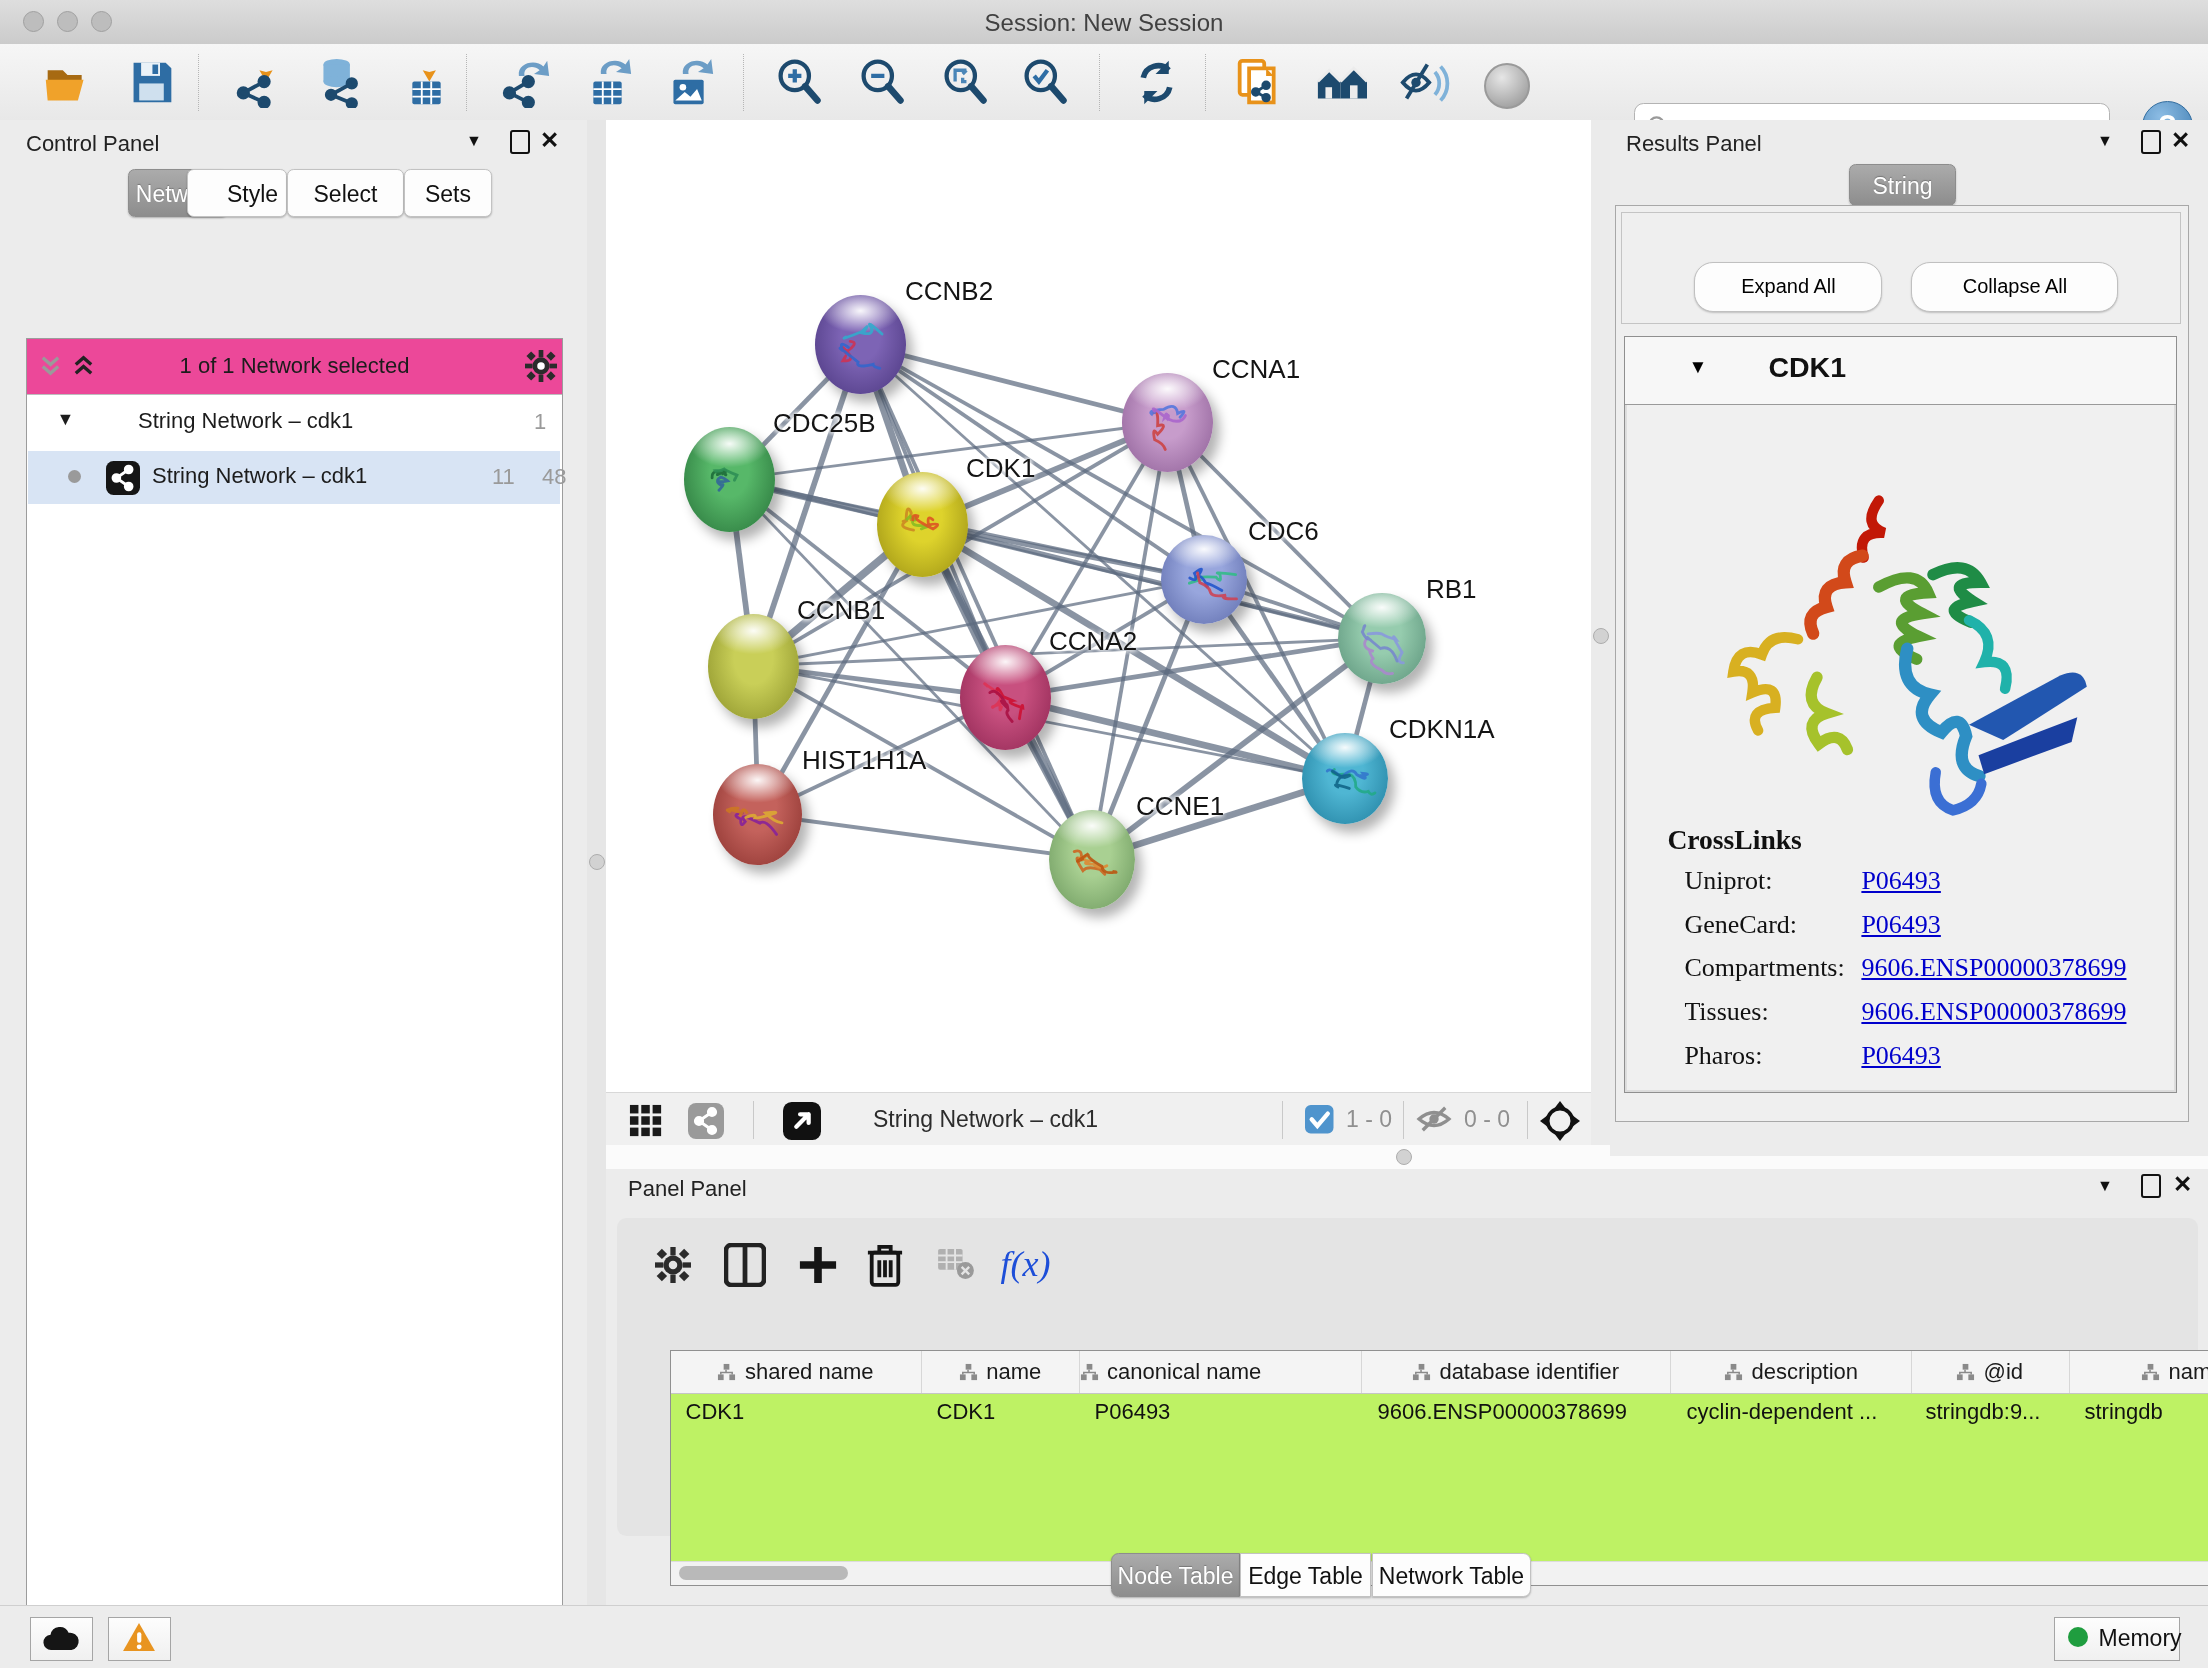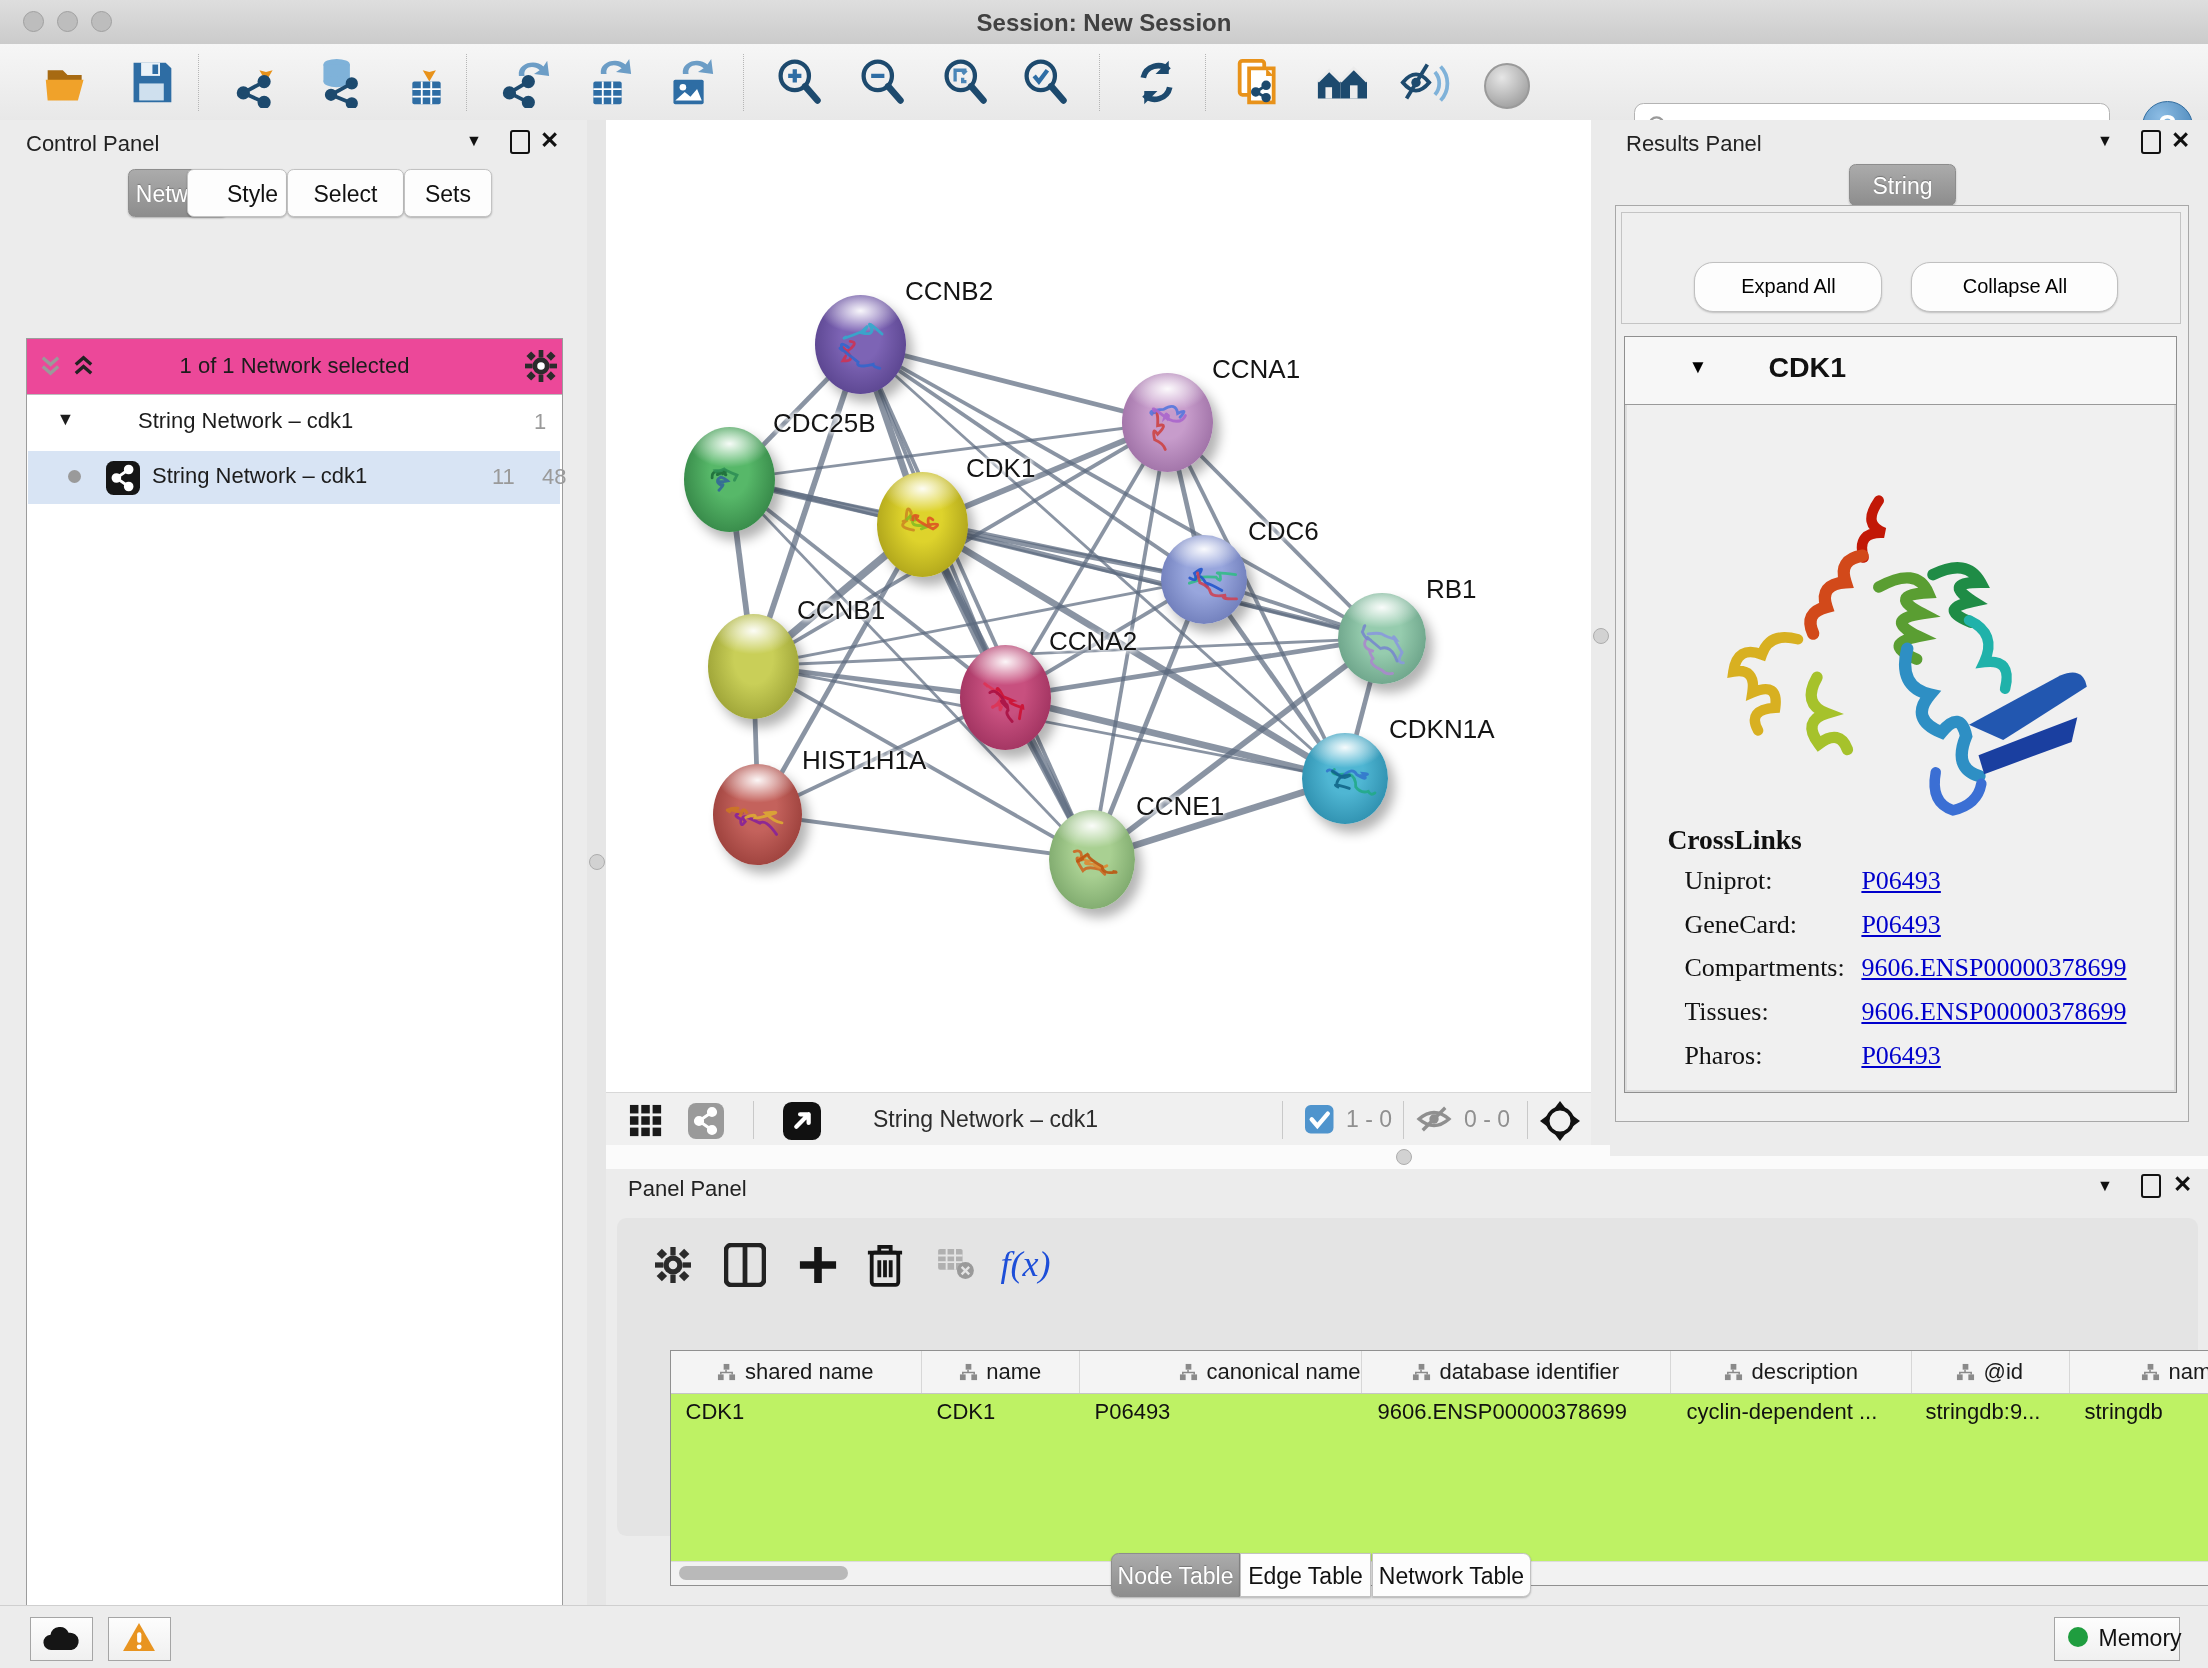--- a/index.html
+++ b/index.html
@@ -1,21 +1,21 @@
 <!DOCTYPE html>
 <html style="font-size:15px"><head>
 <meta charset="utf-8">
 <style>
   html,body{margin:0;padding:0;background:#ececec;font-family:"Liberation Sans",sans-serif;}
   #app{position:relative;width:2208px;height:1668px;overflow:hidden;background:#ececec;}
   .abs{position:absolute;}
   
   #titlebar{left:0;top:0;width:2208px;height:44px;background:linear-gradient(#dedede,#cbcbcb);border-bottom:1px solid #aaa;}
   .traffic{width:19px;height:19px;border-radius:50%;background:#bdbdbd;border:1px solid #a0a0a0;top:11.4px;}
-  #win-title{width:100%;top:8.6px;text-align:center;font-size:24px;color:#414141;font-weight:bold;}
+  #win-title{width:100%;top:8.6px;text-align:center;font-size:24px;color:#414141;}
   
   #toolbar{left:0;top:44px;width:2208px;height:76px;background:linear-gradient(#f6f6f6,#e8e8e8);border-bottom:1px solid #c6c6c6;}
   .tb-icon{top:13.3px;width:51px;height:51px;}
   .tb-sep{top:9.5px;width:0;height:57px;border-left:1.9px dotted #b5b5b5;}
   #search-box{left:1634px;top:59px;width:474px;height:46px;background:#fff;border:1px solid #b3b3b3;border-radius:9.5px;}
   #search-input{position:absolute;left:42px;top:3.8px;width:418px;height:34px;border:none;outline:none;font-size:22px;background:transparent;}
   #help-btn{left:2142px;top:57px;width:49px;height:49px;border-radius:50%;background:radial-gradient(circle at 35% 30%,#8cbce4,#3e7cb0);border:1px solid #2f6b9e;color:#fff;font-size:31px;font-weight:bold;text-align:center;line-height:49px;}
   
   .panel-title{font-size:22px;color:#222;}
   .win-tri{font-size:16px;color:#111;}
@@ -545,21 +545,21 @@
                 </g>
               </svg><span>shared name</span></div>
             <div class="th" style="left: 251px; width: 158px; text-align: center; line-height: 42px;"><svg width="19" height="19" viewBox="0 0 20 20" style="vertical-align:-2.9px;margin-right:8.6px">
                 <g fill="#8a8a8a">
                   <rect x="7" y="1" width="6" height="6"></rect>
                   <rect x="1" y="12" width="6" height="6"></rect>
                   <rect x="13" y="12" width="6" height="6"></rect>
                   <path d="M9.5,7 v3 M4,12 v-2 h12 v2" stroke="#8a8a8a" stroke-width="1.6" fill="none"></path>
                 </g>
               </svg><span>name</span></div>
-            <div class="th" style="left: 409px; width: 282px; text-align: right; line-height: 42px;"><svg width="19" height="19" viewBox="0 0 20 20" style="vertical-align:-2.9px;margin-right:8.6px">
+            <div class="th" style="left: 409px; width: 282px; text-align: left; line-height: 42px;"><svg width="19" height="19" viewBox="0 0 20 20" style="vertical-align:-2.9px;margin-right:8.6px">
                 <g fill="#8a8a8a">
                   <rect x="7" y="1" width="6" height="6"></rect>
                   <rect x="1" y="12" width="6" height="6"></rect>
                   <rect x="13" y="12" width="6" height="6"></rect>
                   <path d="M9.5,7 v3 M4,12 v-2 h12 v2" stroke="#8a8a8a" stroke-width="1.6" fill="none"></path>
                 </g>
               </svg><span>canonical name</span></div>
             <div class="th" style="left: 691px; width: 309px; text-align: center; line-height: 42px;"><svg width="19" height="19" viewBox="0 0 20 20" style="vertical-align:-2.9px;margin-right:8.6px">
                 <g fill="#8a8a8a">
                   <rect x="7" y="1" width="6" height="6"></rect>

